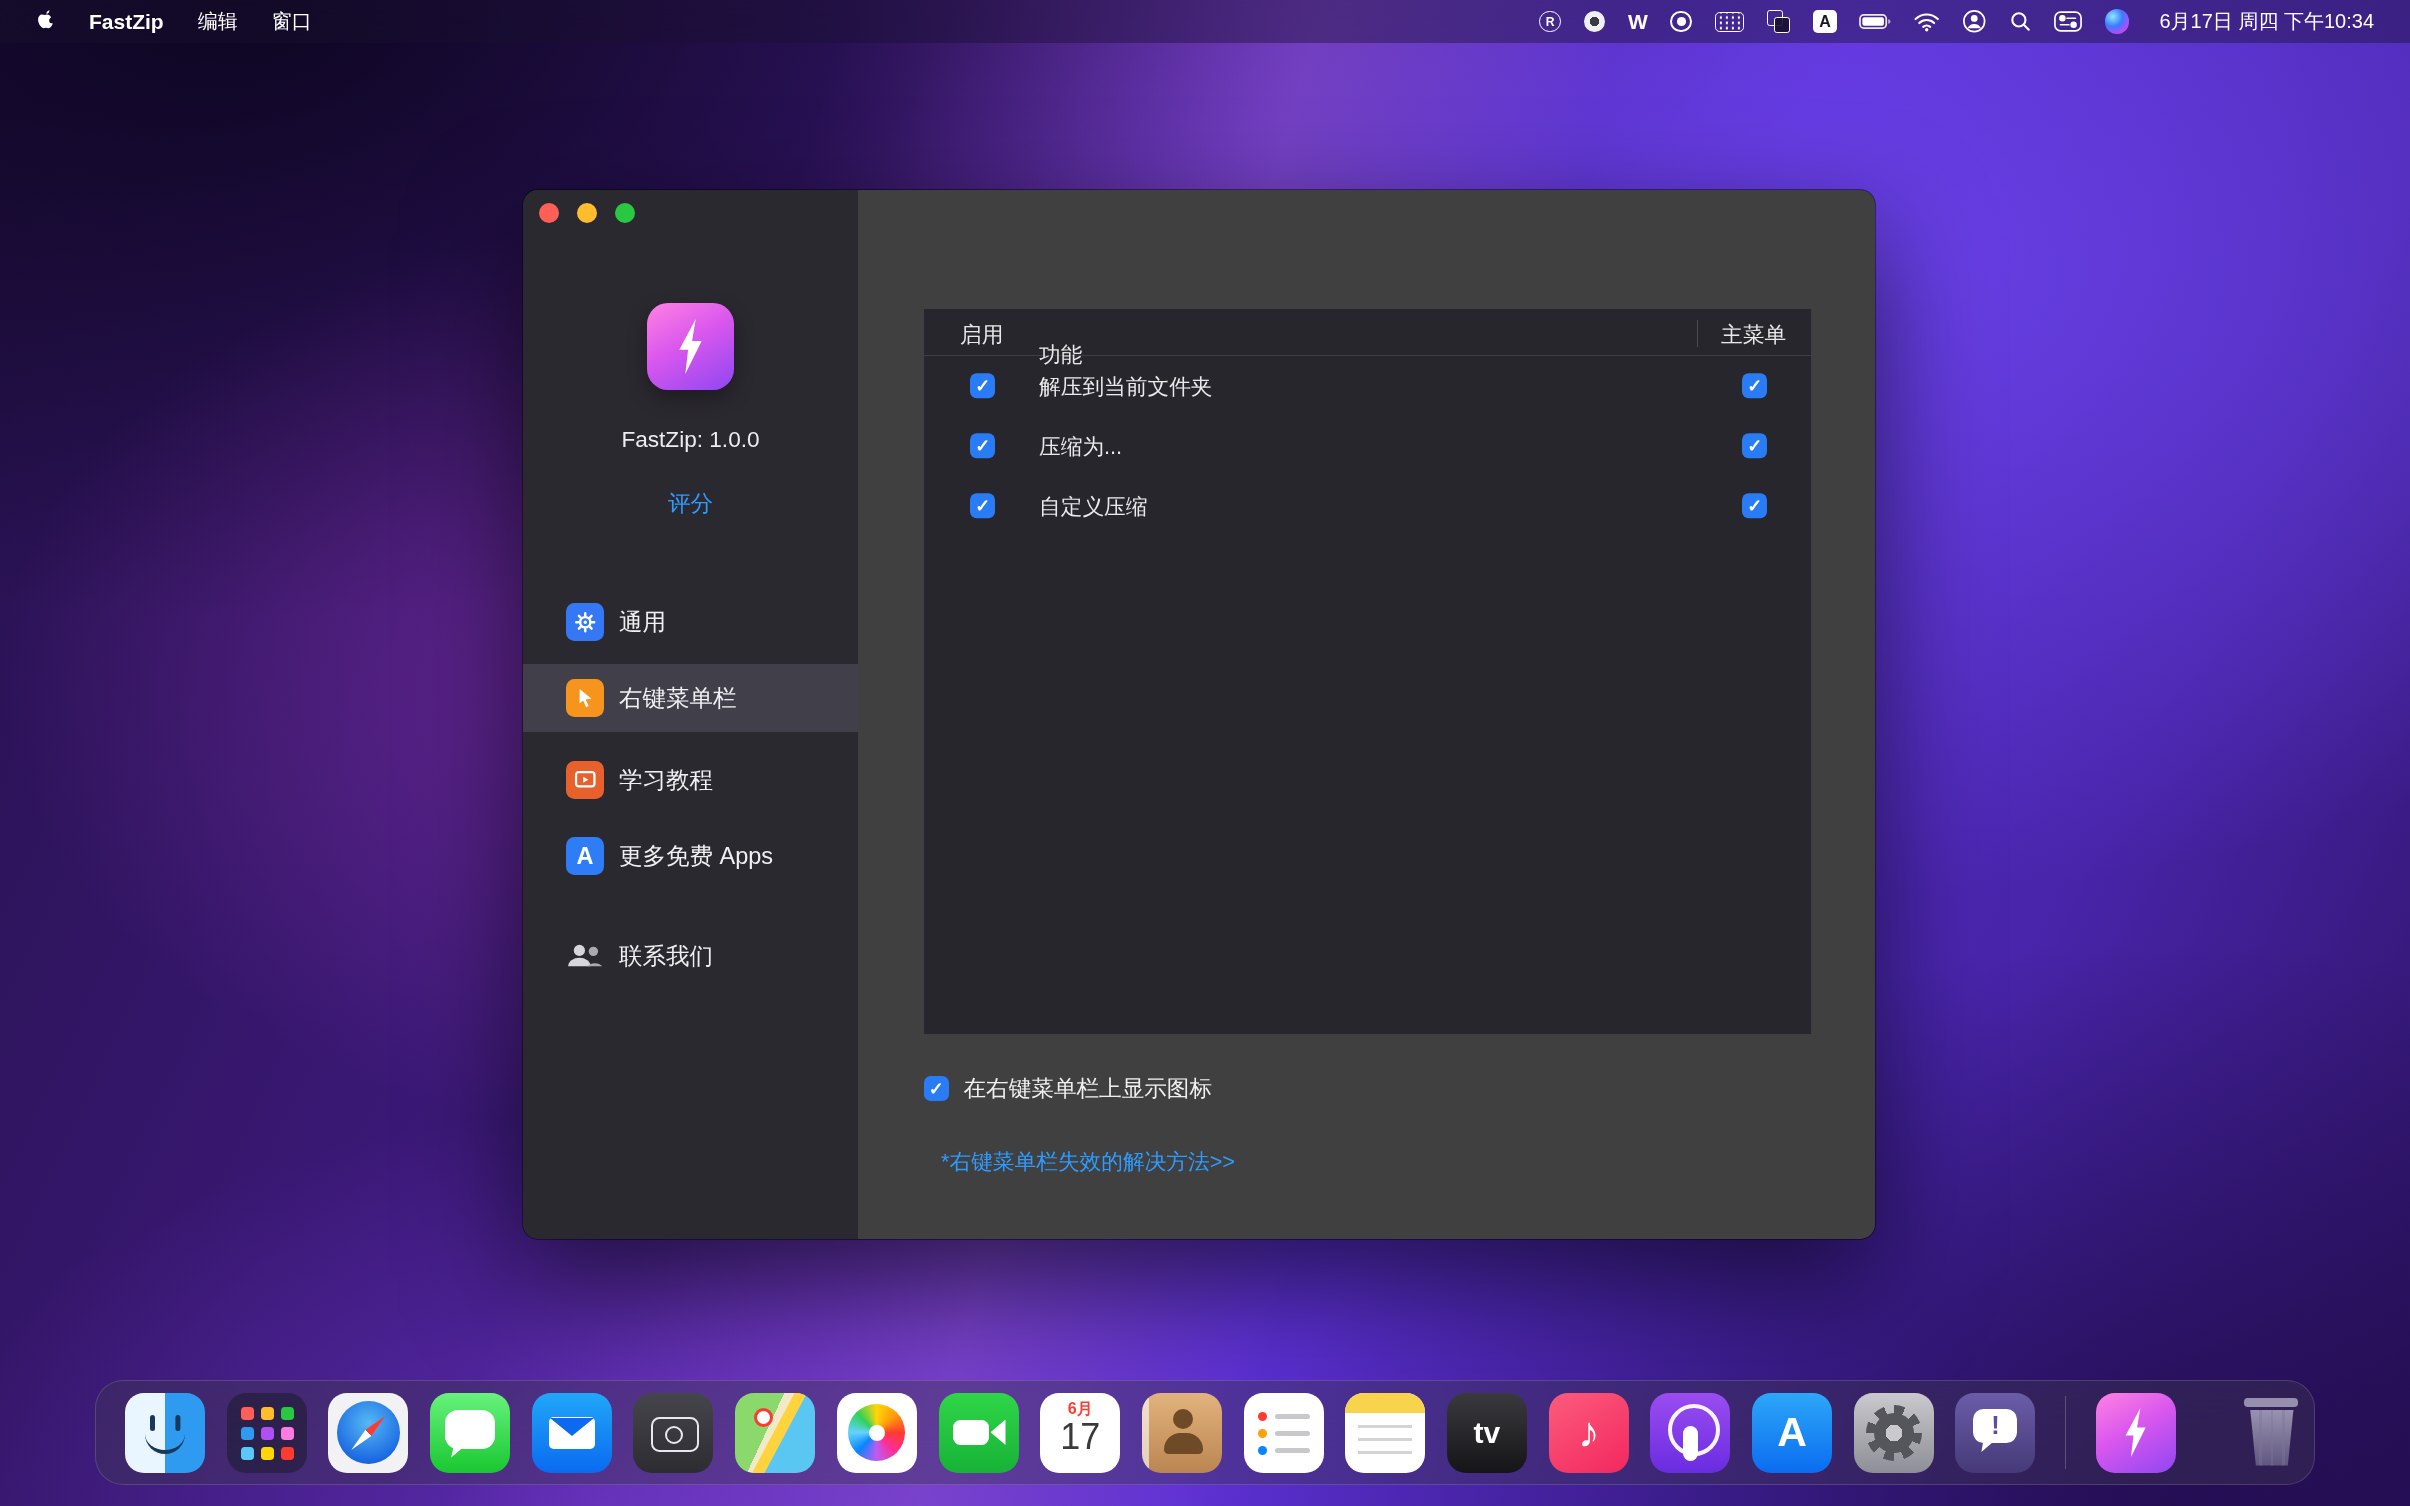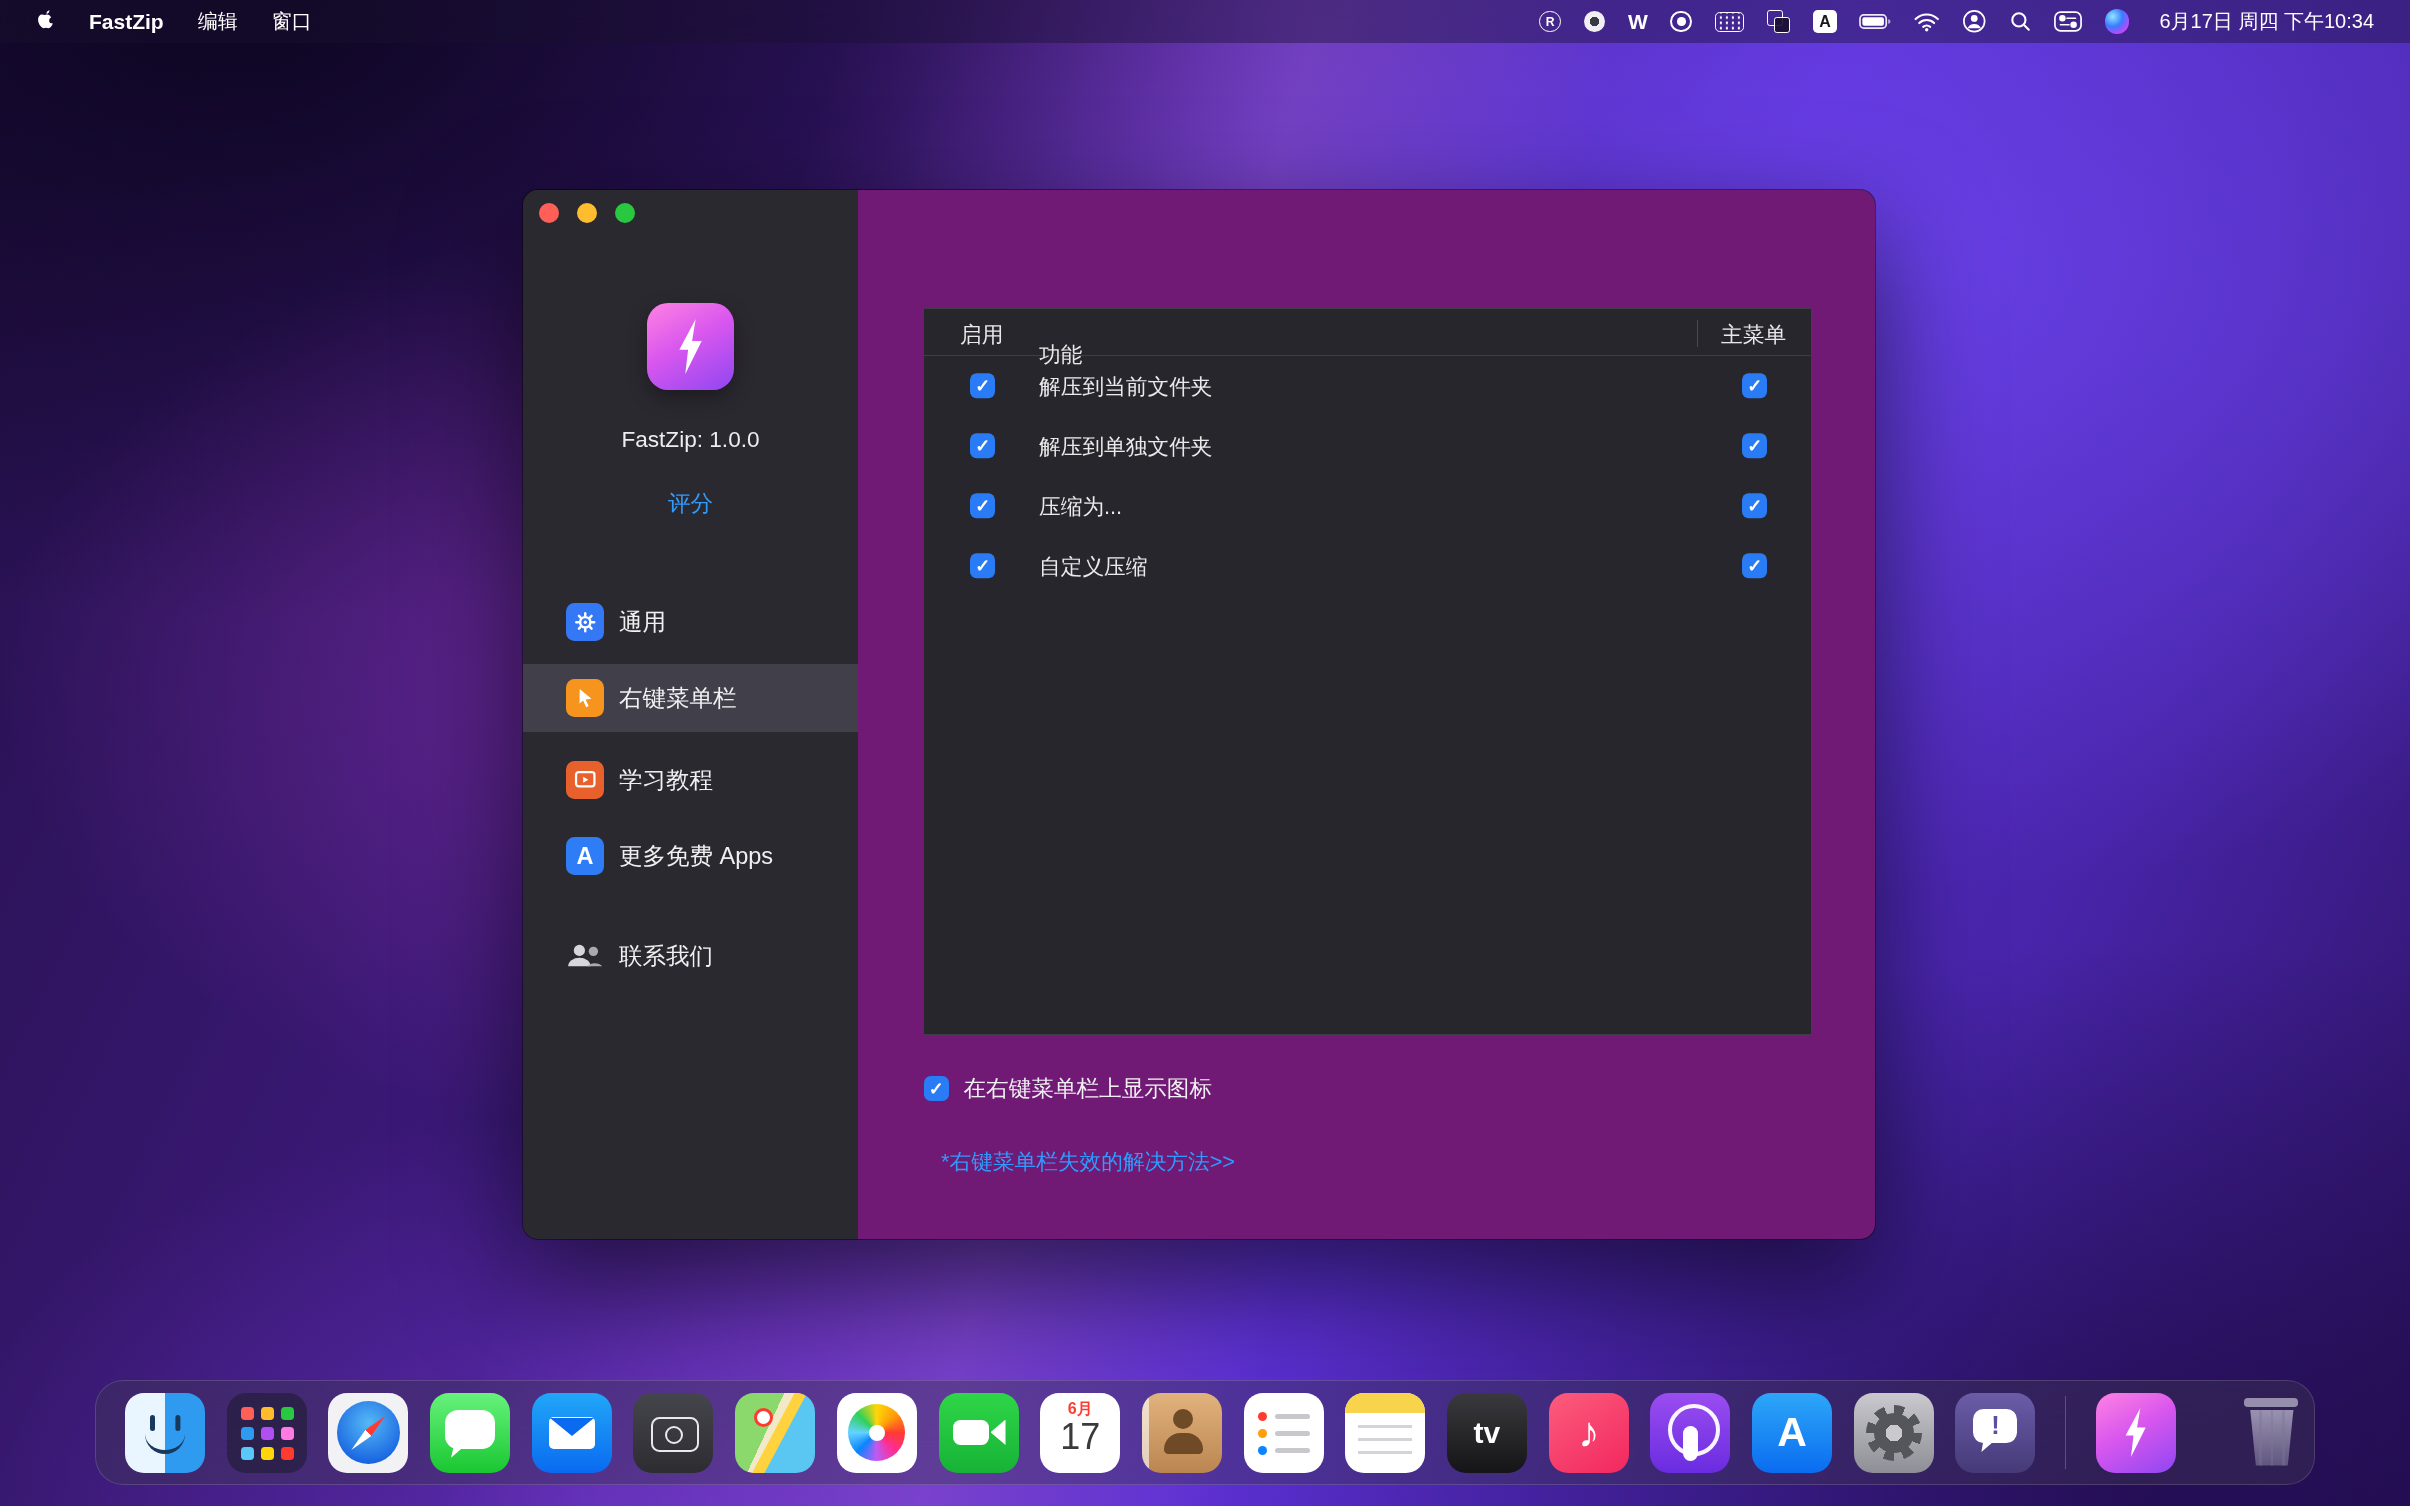--- a/index.html
+++ b/index.html
@@ -47,21 +47,21 @@
   .sic-siri { width:24.5px; height:24.5px; border-radius:50%;
     background:radial-gradient(circle at 32% 30%, #8ee6ff, #3a7bff 42%, #b44bff 72%, #ff4fd8 100%); }
 
   
   .window {
     position:absolute; left:523px; top:190px; width:1352px; height:1049px;
     border-radius:15px; overflow:hidden; background:#201f26;
     box-shadow:0 0 0 0.9px rgba(0,0,0,0.45), 0 42px 113px rgba(0,0,0,0.6);
   }
   .sidebar { position:absolute; left:0; top:0; bottom:0; width:335px; background:#2b2930; }
-  .content { position:absolute; left:335px; top:0; right:0; bottom:0; background:#701a75; }
+  .content { position:absolute; left:335px; top:0; right:0; bottom:0; background:#404040; }
 
   .traffic { position:absolute; top:13px; left:16px; display:flex; gap:18px; z-index:5; }
   .tl { width:20px; height:20px; border-radius:50%; }
   .tl-red { background:#ff5f57; } .tl-yellow { background:#febc2e; } .tl-green { background:#28c840; }
 
   .app-icon {
     position:absolute; top:113px; left:124px; width:87px; height:87px; border-radius:21px;
     background:linear-gradient(150deg,#ff82e2 0%, #d957ee 45%, #8f46f2 100%);
     display:flex; align-items:center; justify-content:center;
     box-shadow:0 7.5px 19px rgba(0,0,0,0.35);
@@ -371,25 +371,20 @@
           <span class="h-main">主菜单</span>
         </div>
 
         <div class="trow">
           <span class="cb cb-left"></span>
           <span class="row-label">解压到当前文件夹</span>
           <span class="cb cb-right"></span>
         </div>
         <div class="trow">
           <span class="cb cb-left"></span>
-          <span class="row-label">解压到单独文件夹</span>
-          <span class="cb cb-right"></span>
-        </div>
-        <div class="trow">
-          <span class="cb cb-left"></span>
           <span class="row-label">压缩为...</span>
           <span class="cb cb-right"></span>
         </div>
         <div class="trow">
           <span class="cb cb-left"></span>
           <span class="row-label">自定义压缩</span>
           <span class="cb cb-right"></span>
         </div>
       </div>
 

